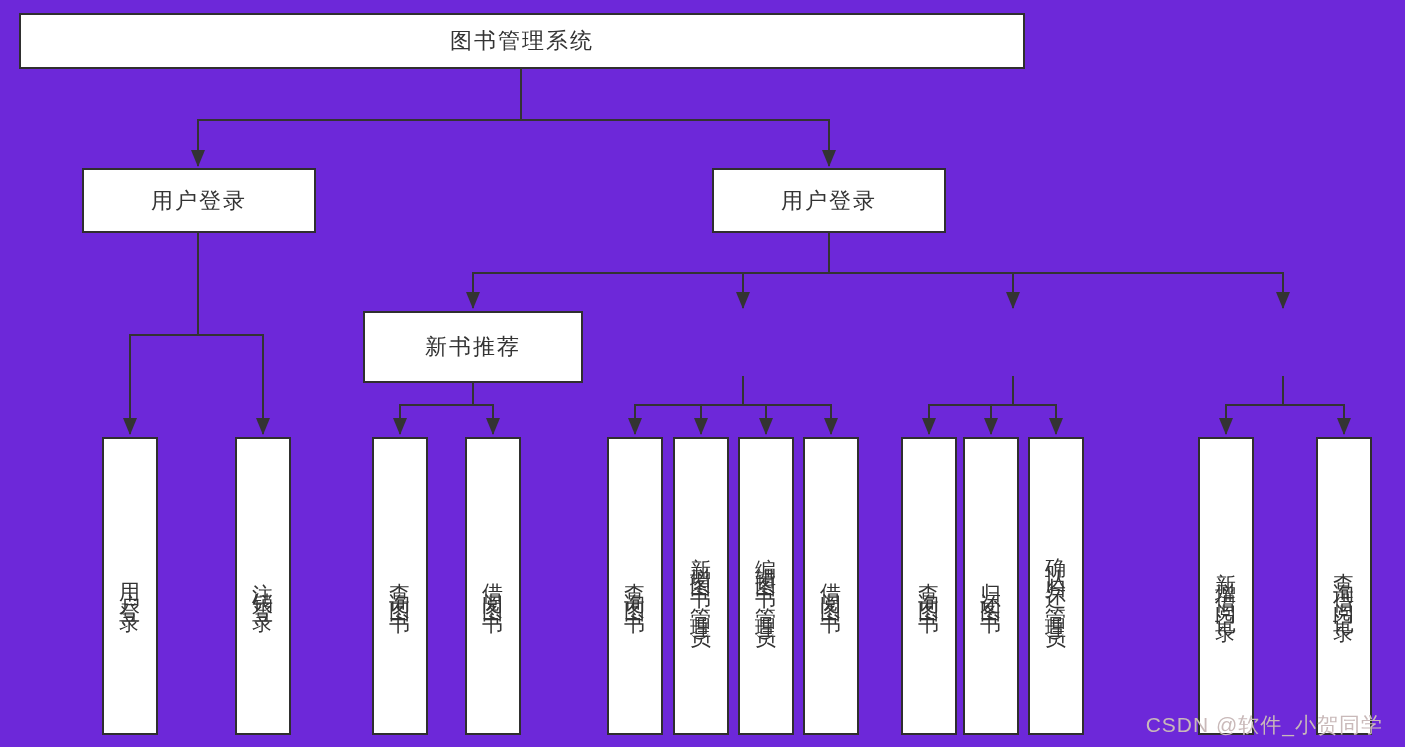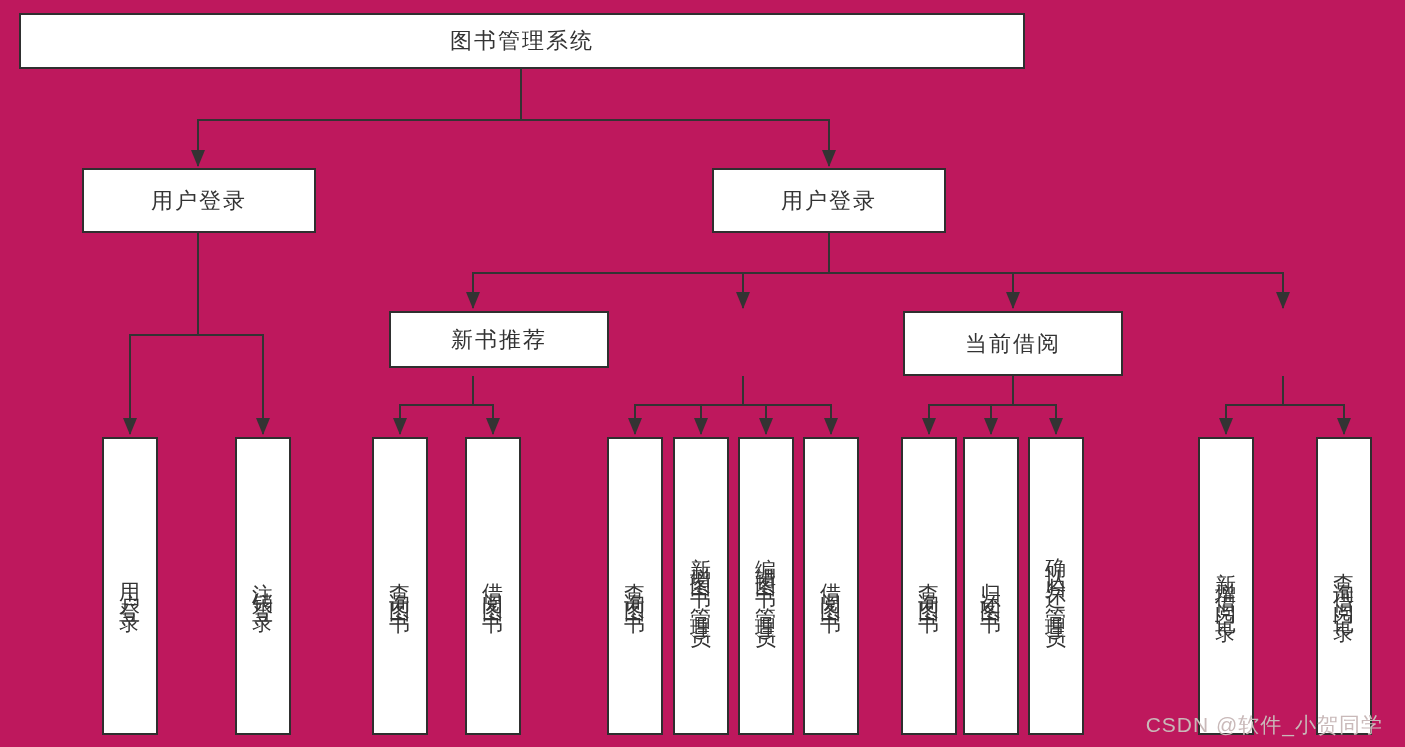--- a/index.html
+++ b/index.html
@@ -4,21 +4,21 @@
 <style>
   html, body {
     margin: 0;
     padding: 0;
     background: #ffffff;
   }
   .stage {
     position: relative;
     width: 1405px;
     height: 747px;
-    background: #be185d;
+    background: #6d28d9;
     font-family: "Liberation Sans", sans-serif;
     color: #333333;
     overflow: hidden;
   }
   .connectors {
     position: absolute;
     left: 0;
     top: 0;
     width: 1405px;
     height: 747px;
@@ -114,22 +114,21 @@
       <line x1="1226" y1="404" x2="1226" y2="434" marker-end="url(#arw)"></line>
       <line x1="1344" y1="404" x2="1344" y2="434" marker-end="url(#arw)"></line>
     </g>
   </svg>
 
   <div class="node h-node root-node">图书管理系统</div>
 
   <div class="node h-node" style="left:82px; top:168px; width:234px; height:65px;">用户登录</div>
   <div class="node h-node" style="left:712px; top:168px; width:234px; height:65px;">用户登录</div>
 
-  <div class="node h-node" style="left:363px; top:311px; width:220px; height:57px;margin-left:26px;">新书推荐</div>
-  <div class="node h-node" style="left:903px; top:311px; width:220px; height:65px;">当前借阅</div>
+  <div class="node h-node" style="left:363px; top:311px; width:220px; height:72px;">新书推荐</div>
 
   <div class="node v-node" style="left:102px;">用户登录</div>
   <div class="node v-node" style="left:235px;">注销登录</div>
 
   <div class="node v-node" style="left:372px;">查询图书</div>
   <div class="node v-node" style="left:465px;">借阅图书</div>
 
   <div class="node v-node" style="left:607px;">查询图书</div>
   <div class="node v-node" style="left:673px;">新增图书（管理员）</div>
   <div class="node v-node" style="left:738px;">编辑图书（管理员）</div>

